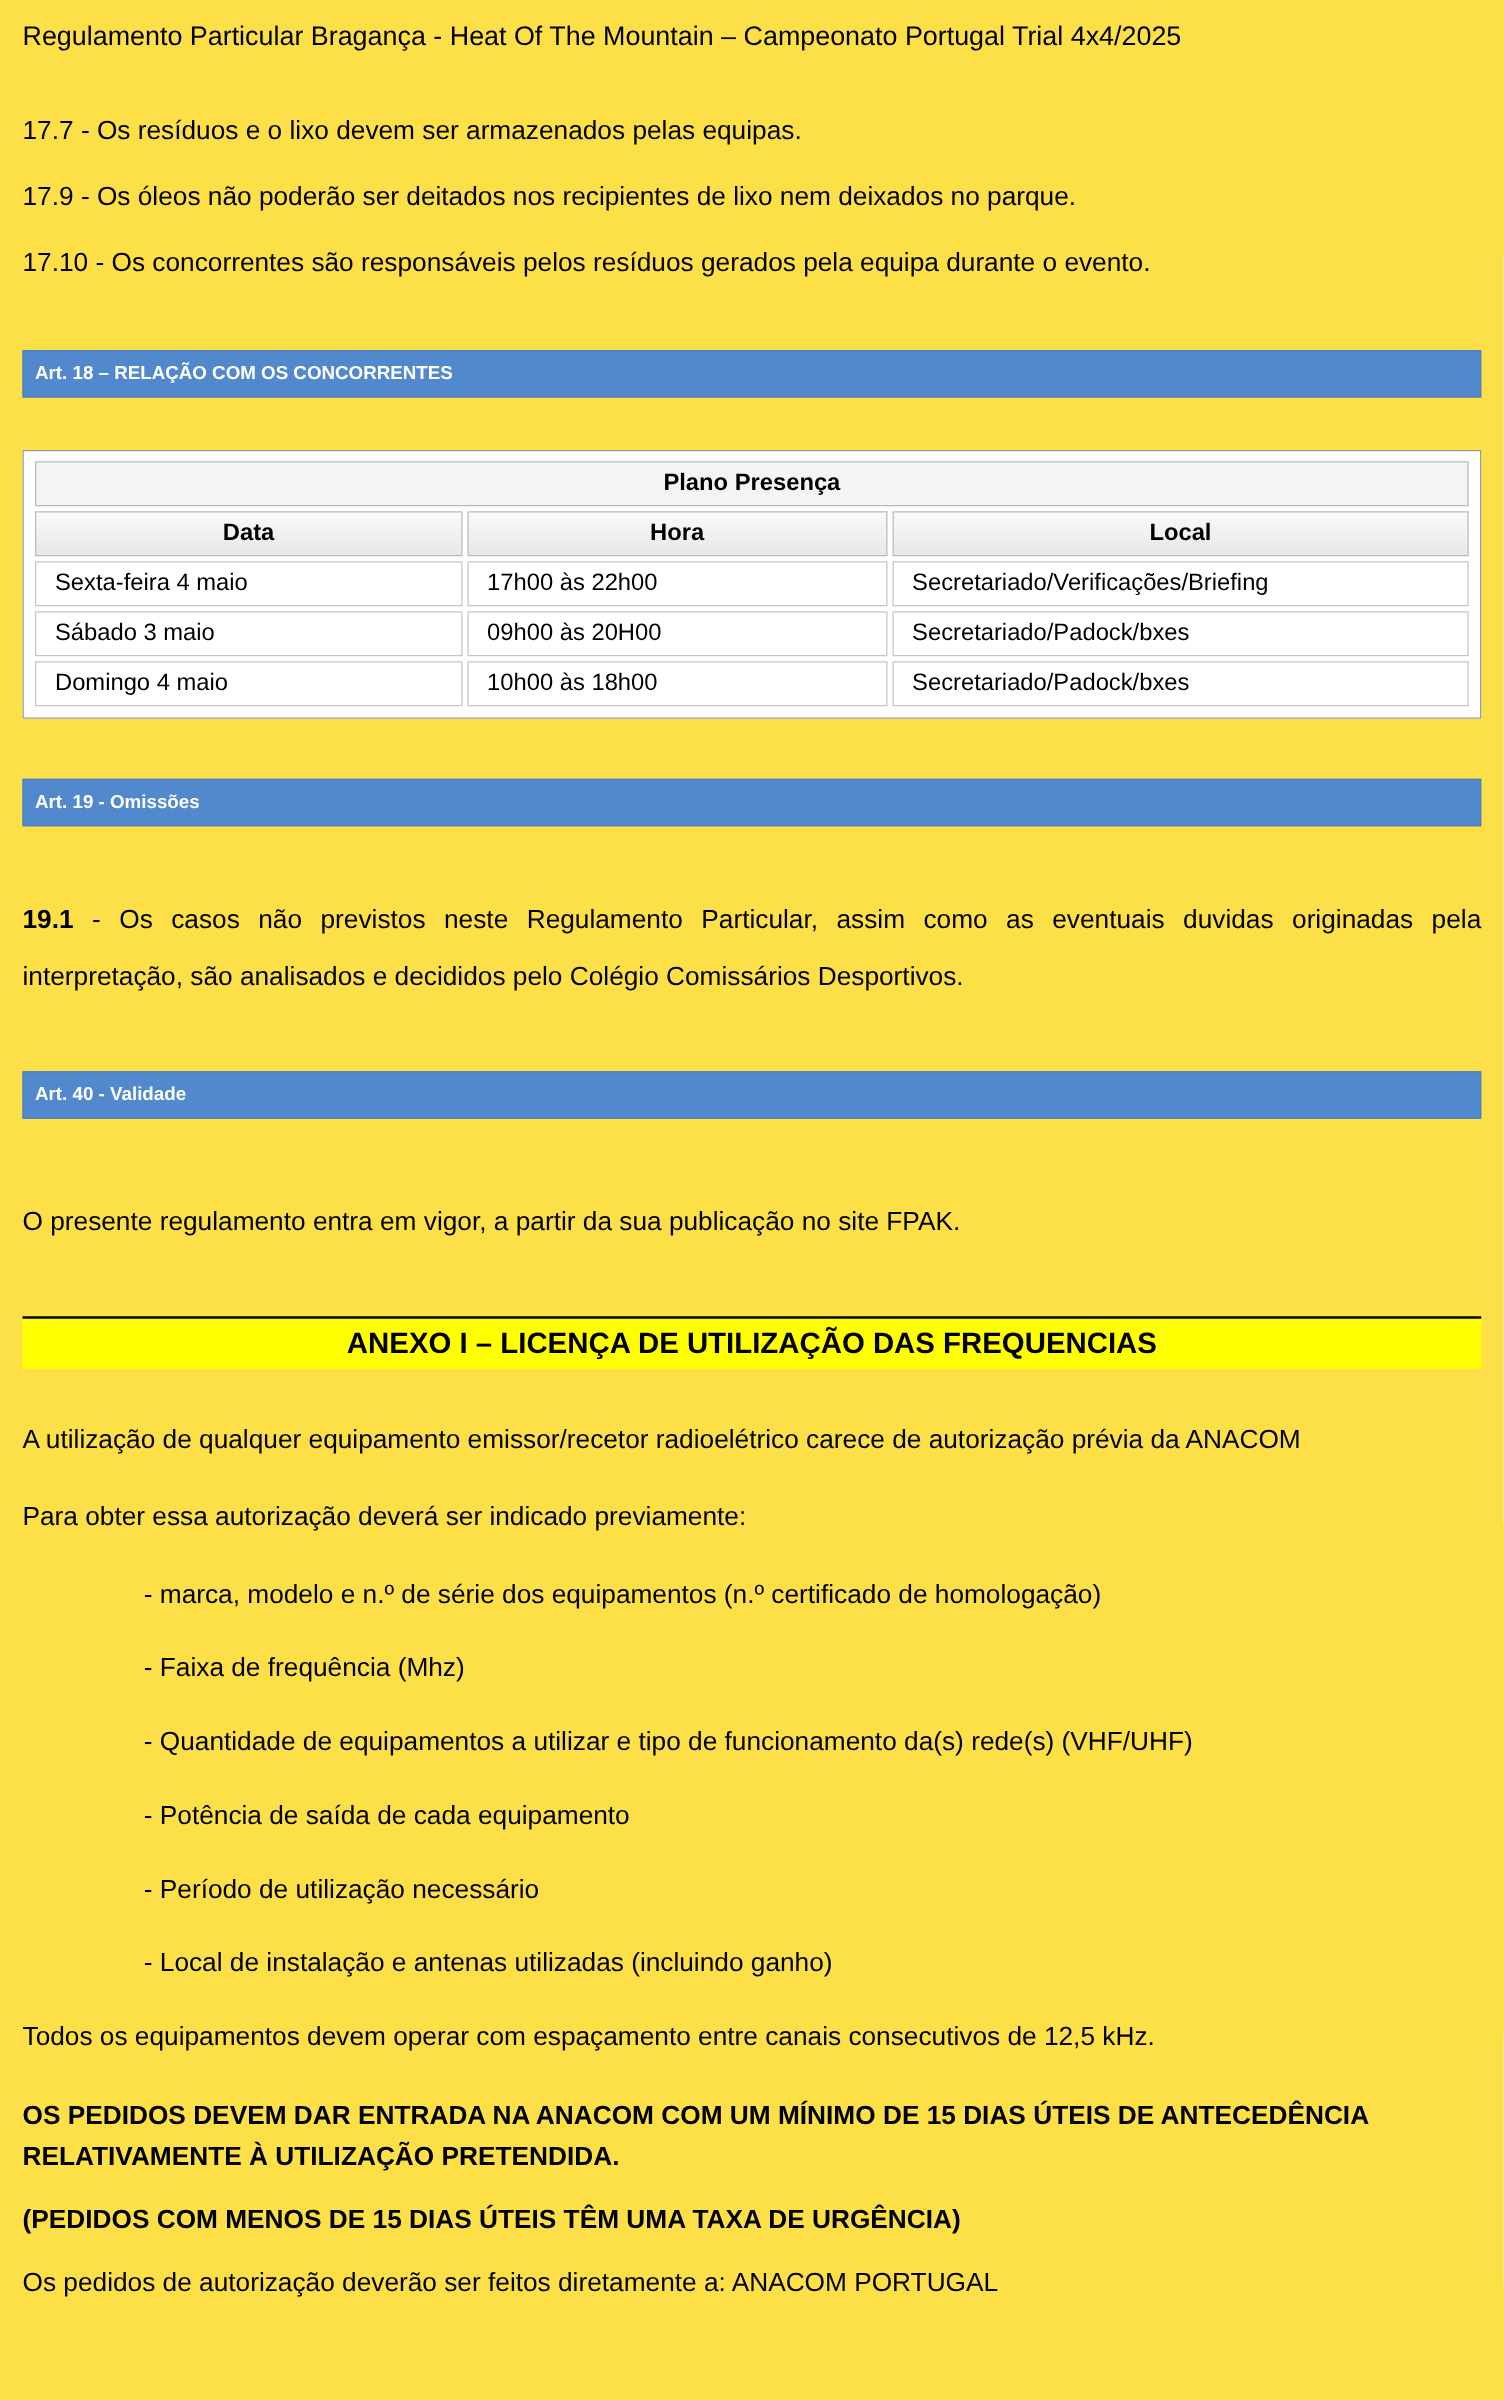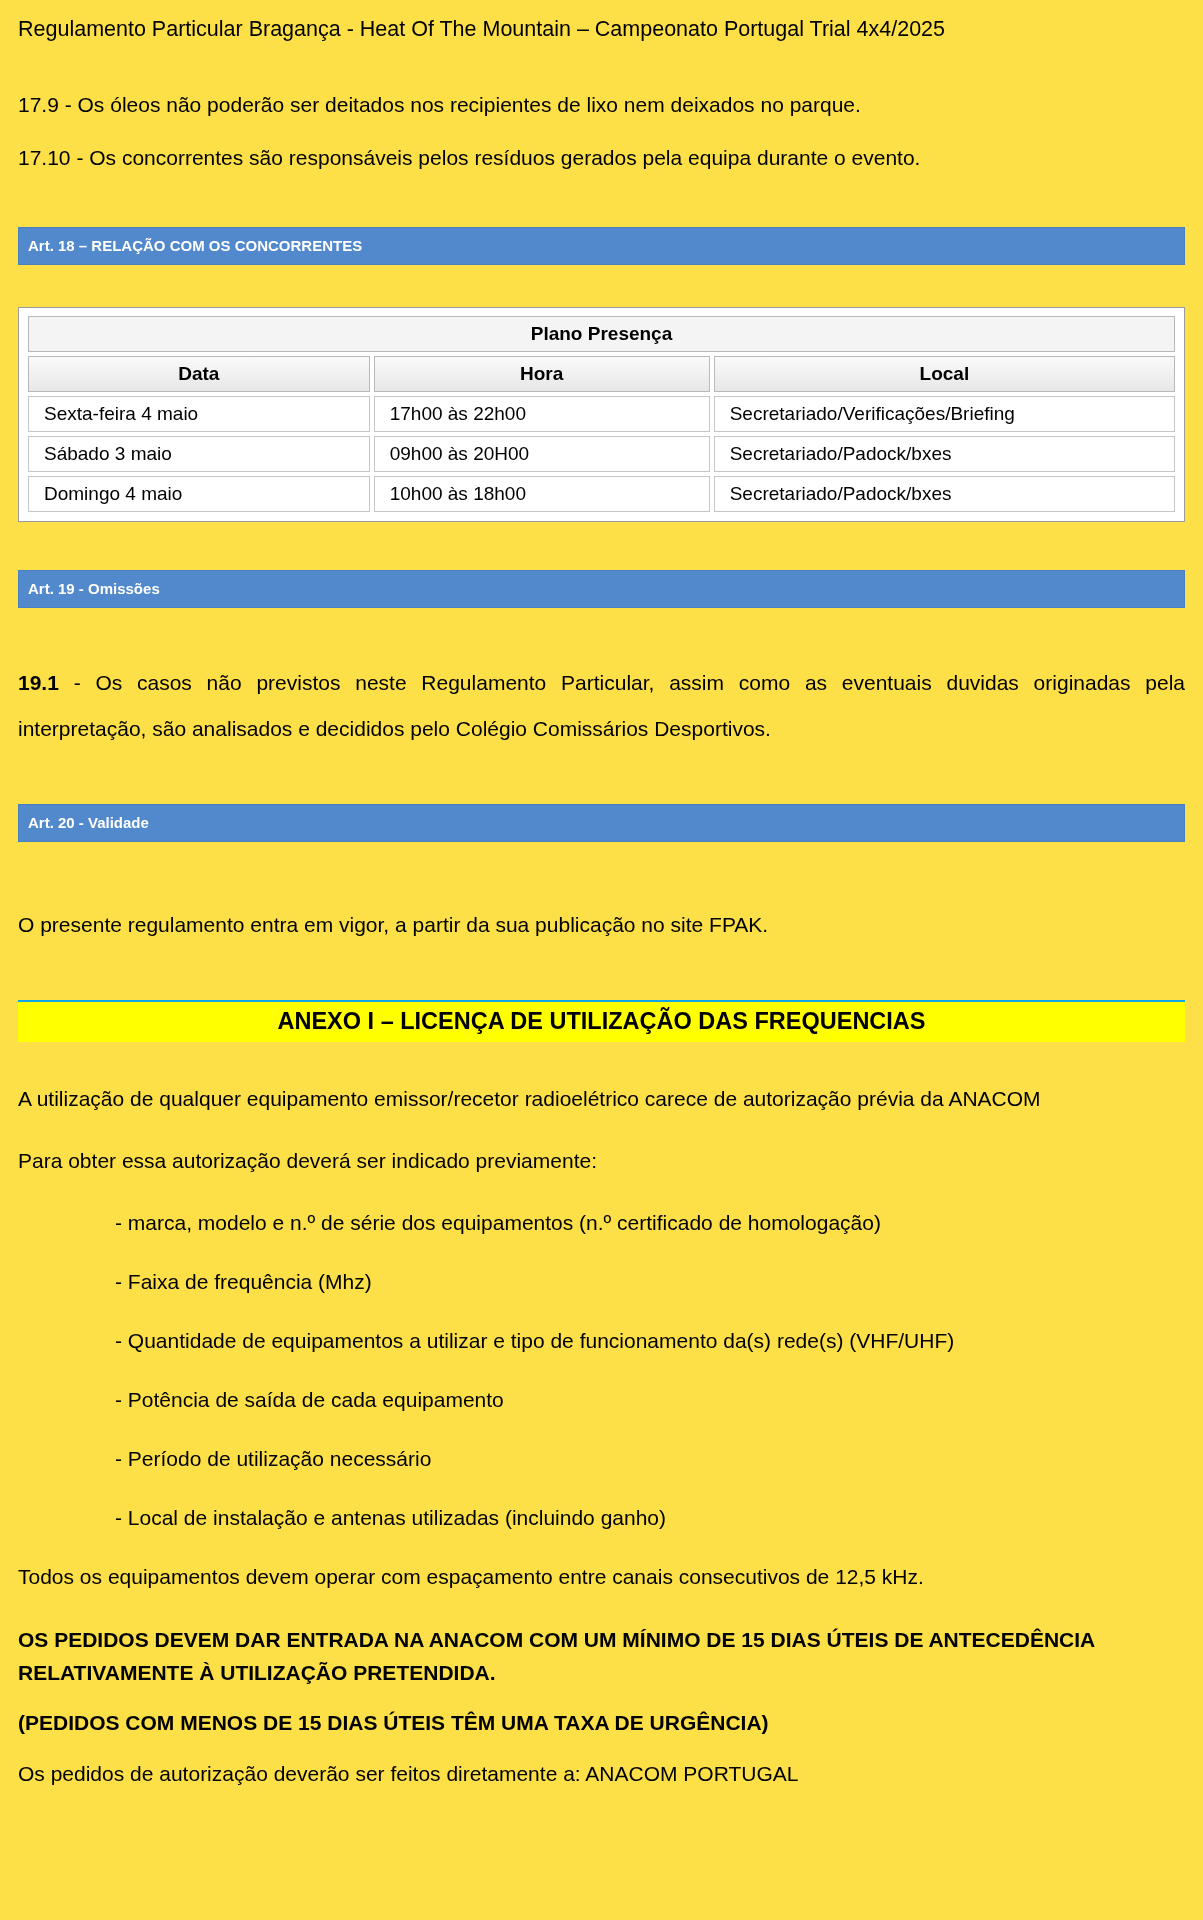--- a/index.html
+++ b/index.html
@@ -60,21 +60,21 @@
     text-align: left;
     white-space: nowrap;
   }
 
   .clause-19 { text-align: justify; line-height: 46px; margin: 0 0 52px 0; }
   .clause-19 .num { font-weight: bold; }
   .validity { line-height: 26px; margin: 0 0 62px 0; }
 
   .anexo-heading {
     background: #ffff00;
-    border-top: 2px solid #0ea5e9;
+    border-top: 2px solid #000000;
     color: #000000;
     font-weight: bold;
     font-size: 23.5px;
     line-height: 27px;
     text-align: center;
     padding: 6px 10px 7px 10px;
     margin: 0 0 36px 0;
   }
   .anexo-intro { line-height: 42px; margin: 0 0 28px 0; }
   .anexo-intro2 { line-height: 26px; margin: 0 0 36px 0; }
@@ -85,20 +85,21 @@
   .bold-notice-2 { font-weight: bold; line-height: 27px; margin: 0 0 25px 0; }
   .final-note { line-height: 26px; margin: 0; }
 </style>
 </head>
 <body>
 
 <div class="page">
 
   <div class="doc-title">Regulamento Particular Bragança - Heat Of The Mountain – Campeonato Portugal Trial 4x4/2025</div>
 
+  <p class="clause">17.7 - Os resíduos e o lixo devem ser armazenados pelas equipas.</p>
   <p class="clause">17.9 - Os óleos não poderão ser deitados nos recipientes de lixo nem deixados no parque.</p>
   <p class="clause last">17.10 - Os concorrentes são responsáveis pelos resíduos gerados pela equipa durante o evento.</p>
 
   <div class="art-heading h18">Art. 18 – RELAÇÃO COM OS CONCORRENTES</div>
 
   <div class="table-frame">
     <table class="presence">
       <colgroup>
         <col style="width:30%">
         <col style="width:29.5%">
@@ -129,21 +130,21 @@
           <td class="data-cell">Secretariado/Padock/bxes</td>
         </tr>
       </tbody>
     </table>
   </div>
 
   <div class="art-heading h19">Art. 19 - Omissões</div>
 
   <p class="clause-19"><span class="num">19.1</span><span> - Os casos não previstos neste Regulamento Particular, assim como as eventuais duvidas originadas pela interpretação, são analisados e decididos pelo Colégio Comissários Desportivos.</span></p>
 
-  <div class="art-heading h20">Art. 20 - Validade</div>
+  <div class="art-heading h20">Art. 40 - Validade</div>
 
   <p class="validity">O presente regulamento entra em vigor, a partir da sua publicação no site FPAK.</p>
 
   <div class="anexo-heading">ANEXO I – LICENÇA DE UTILIZAÇÃO DAS FREQUENCIAS</div>
 
   <p class="anexo-intro">A utilização de qualquer equipamento emissor/recetor radioelétrico carece de autorização prévia da ANACOM</p>
   <p class="anexo-intro2">Para obter essa autorização deverá ser indicado previamente:</p>
 
   <ul class="freq-list">
     <li>- marca, modelo e n.º de série dos equipamentos (n.º certificado de homologação)</li>

